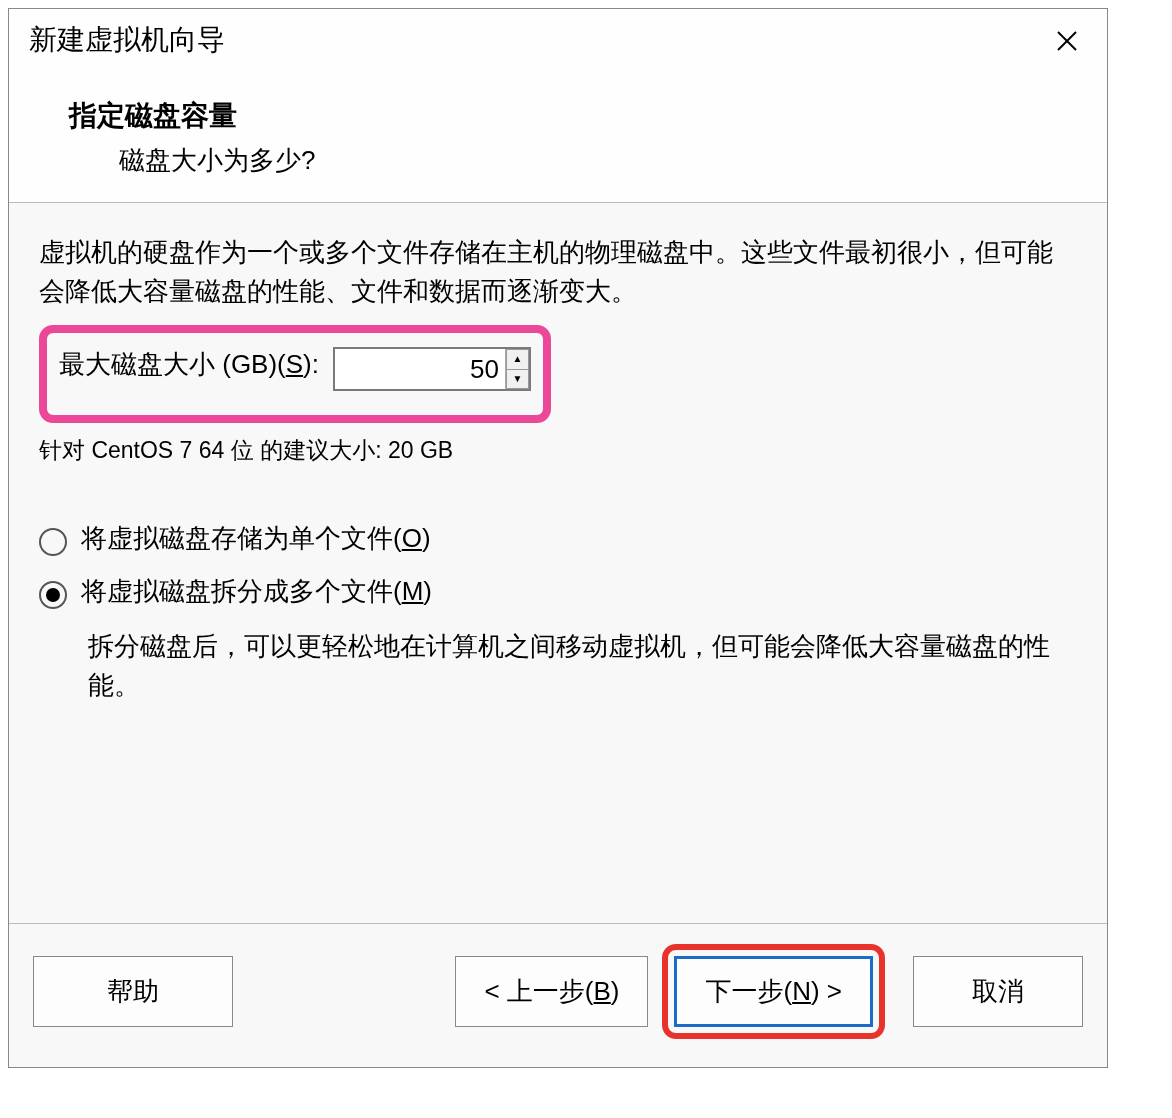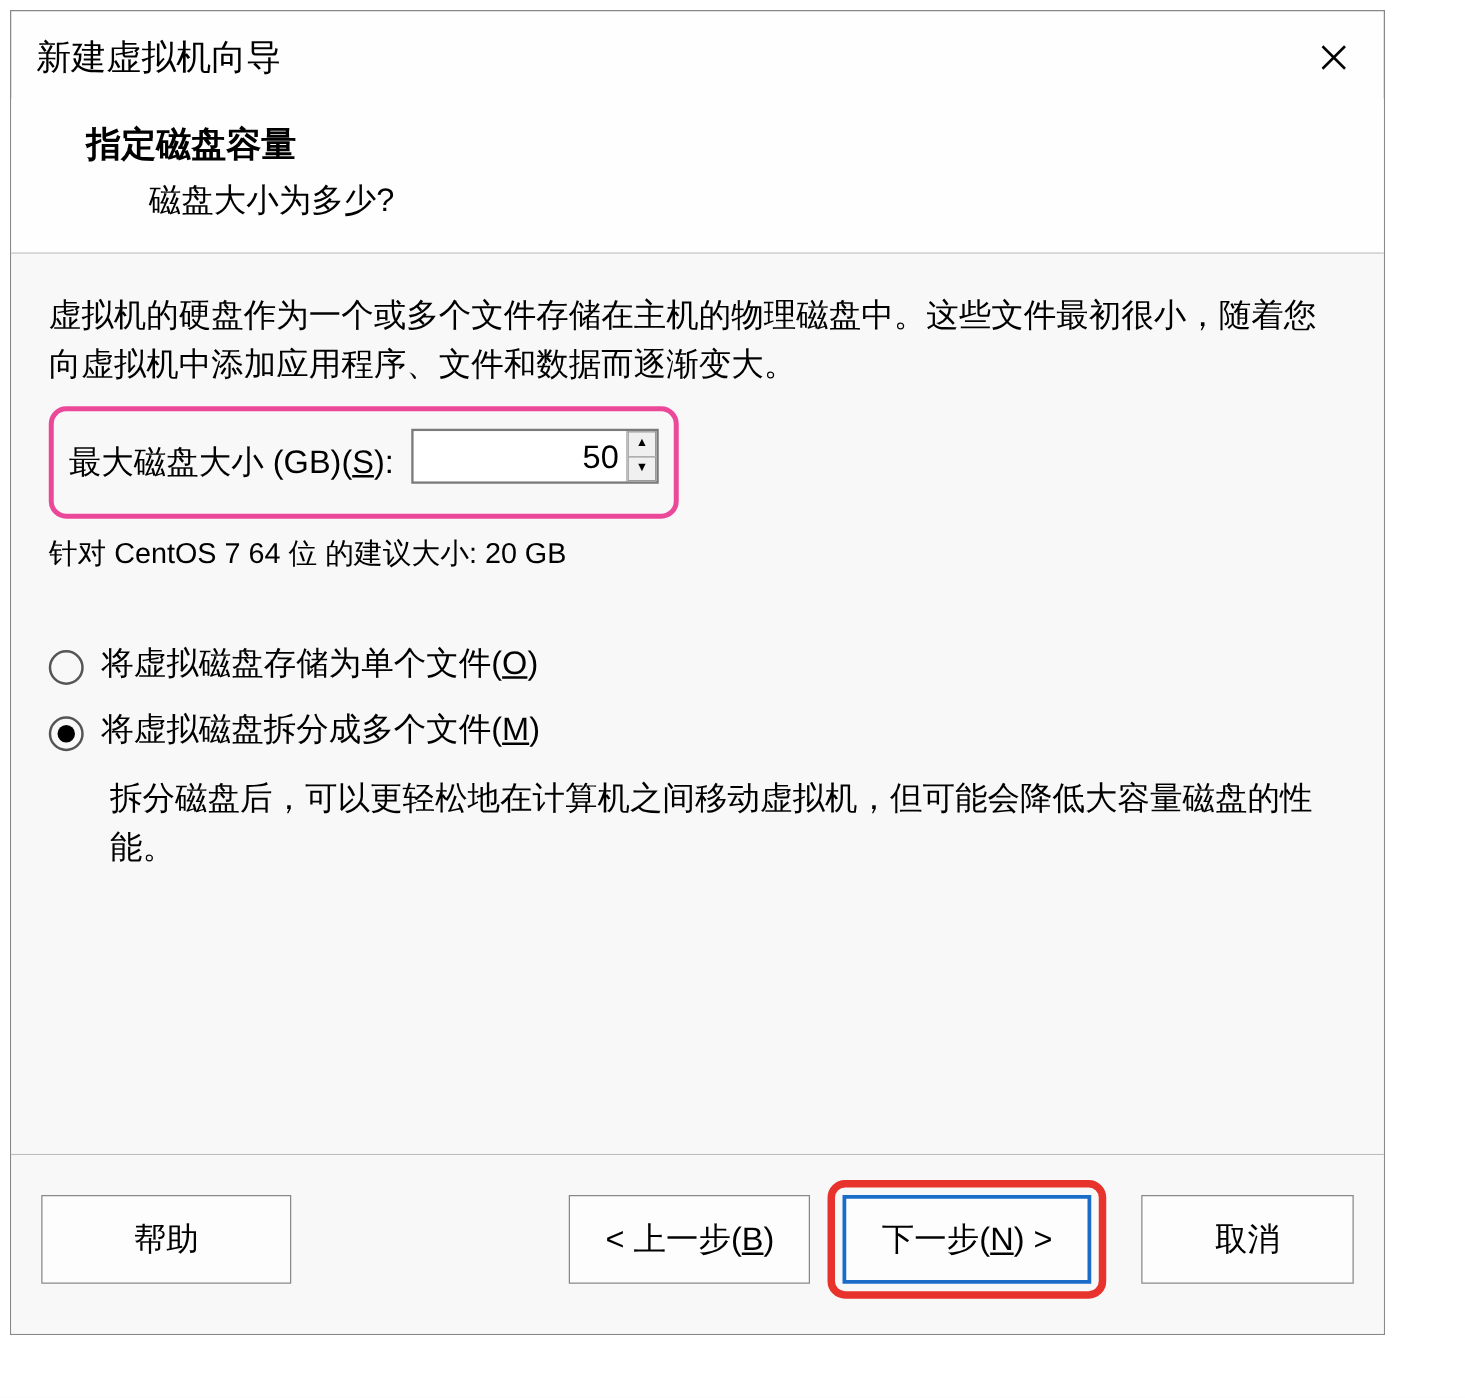--- a/index.html
+++ b/index.html
@@ -20,21 +20,21 @@
       margin: 8px;
       background: #fefefe;
       border: 1px solid #888;
       position: relative;
       display: flex;
       flex-direction: column;
     }
     .titlebar {
       display: flex;
       justify-content: space-between;
-      align-items: center;
+      align-items: flex-start;
       padding: 12px 20px 8px 20px;
       height: 70px;
     }
     .titlebar-title {
       font-size: 28px;
       color: #000;
     }
     .close-btn {
       width: 40px;
       height: 40px;
@@ -68,25 +68,25 @@
       background: #f8f8f8;
       position: relative;
     }
     .description {
       font-size: 26px;
       color: #000;
       line-height: 1.5;
       margin-bottom: 14px;
     }
     .highlight-box-1 {
-      border: 4px solid #ec4899;
+      border: 8px solid #ec4899;
       border-radius: 14px;
       padding: 14px 12px 24px 12px;
       display: inline-flex;
-      align-items: flex-end;
+      align-items: flex-start;
       gap: 14px;
       margin-bottom: 12px;
     }
     .disk-size-label {
       font-size: 26px;
       color: #000;
     }
     .disk-size-label .underline {
       text-decoration: underline;
     }
@@ -233,21 +233,21 @@
     </div>
   </div>
 
   <div class="header">
     <div class="header-title">指定磁盘容量</div>
     <div class="header-subtitle">磁盘大小为多少?</div>
   </div>
 
   <div class="content">
 
-    <div class="description">虚拟机的硬盘作为一个或多个文件存储在主机的物理磁盘中。这些文件最初很小，随着您向虚拟机中添加应用程序、文件和数据而逐渐变大。</div>
+    <div class="description">虚拟机的硬盘作为一个或多个文件存储在主机的物理磁盘中。这些文件最初很小，但可能会降低大容量磁盘的性能、文件和数据而逐渐变大。</div>
 
     <div class="highlight-box-1">
       <span class="disk-size-label">
         <span>最大磁盘大小 (GB)(</span><span class="underline">S</span><span>):</span>
       </span>
       <span class="spinner-wrap">
         <input class="spinner-input" type="text" value="50" style="">
         <span class="spinner-buttons">
           <span class="spinner-btn">▲</span>
           <span class="spinner-btn">▼</span>

